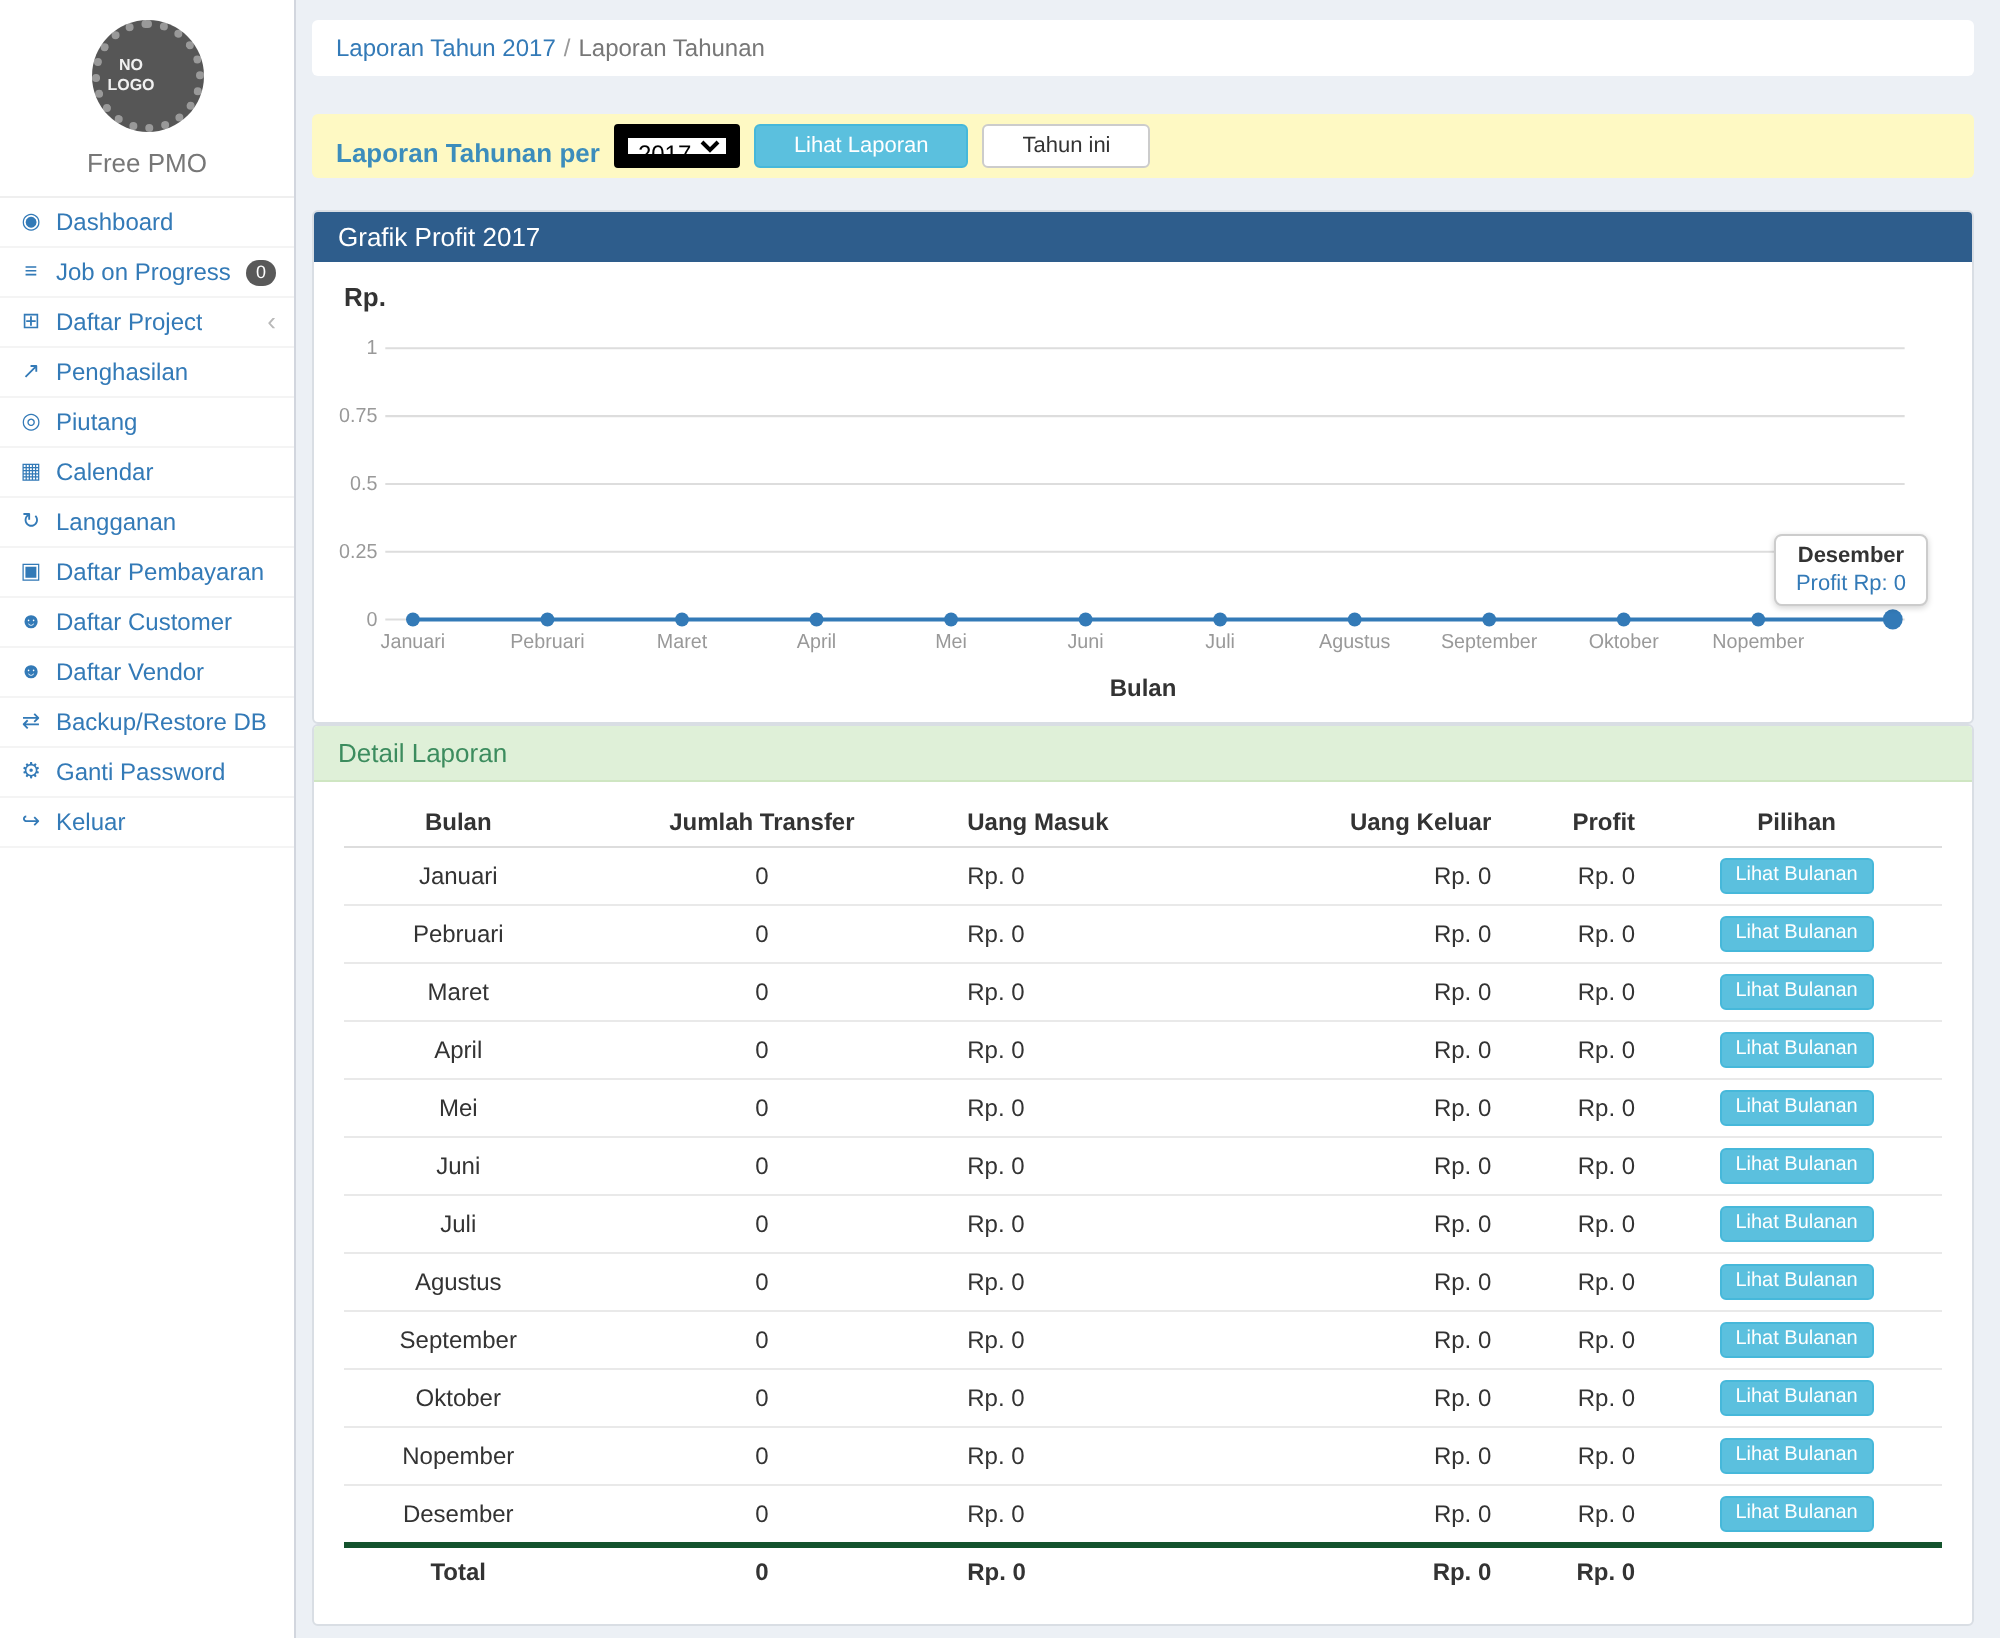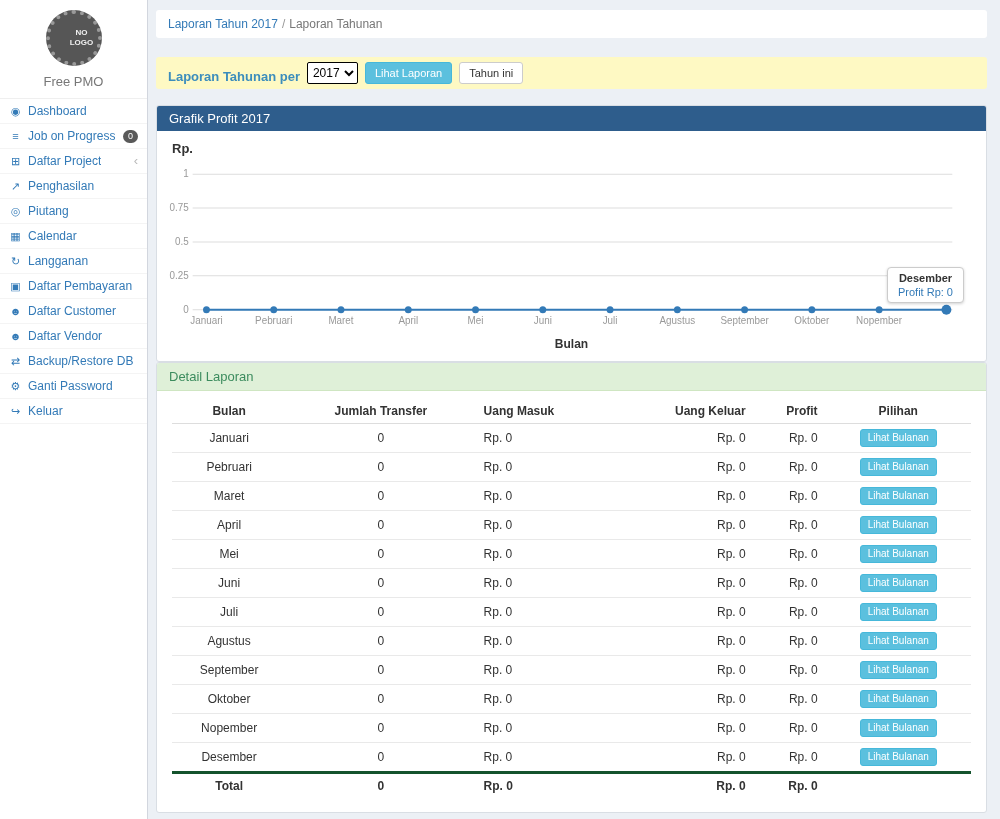--- a/index.html
+++ b/index.html
@@ -10,21 +10,21 @@
     display:flex;background:#ecf0f5;overflow:hidden;
   }
   a{text-decoration:none;cursor:pointer}
 
   
   .sidebar{width:148px;min-width:148px;background:#fff;border-right:1px solid #d2d6de;height:819px;display:flex;flex-direction:column}
   .brand-block{padding:8px 0 9px;text-align:center}
   .logo-circle{
     width:56px;height:56px;border-radius:50%;
     background:#565656;border:4px dotted #999;
-    margin:2px auto 8px;display:flex;align-items:center;justify-content:flex-end;
+    margin:2px auto 8px;display:flex;align-items:center;justify-content:flex-start;
     color:#f0f0f0;font-size:8px;font-weight:bold;text-align:center;line-height:1.25;
   }
   .logo-circle span{width:32px;display:inline-block}
   .brand-name{color:#777;font-size:13px}
   .menu{border-top:1px solid #efefef}
   .menu-item{
     display:flex;align-items:center;gap:6px;
     padding:4px 9px;border-bottom:1px solid #f4f4f4;
     color:#337ab7;font-size:12px;line-height:16px;
   }
@@ -36,22 +36,22 @@
   
   .main{flex:1;display:flex;flex-direction:column;height:602px}
   .content{padding:10px 13px 0 8px}
 
   .breadcrumb{background:#fff;border-radius:3px;padding:7px 12px;font-size:12px;color:#777;margin-bottom:19px}
   .breadcrumb a{color:#337ab7}
   .breadcrumb .sep{margin:0 4px;color:#999}
 
   .filter-panel{background:#fef9c3;border-radius:3px;padding:5px 12px;display:flex;align-items:flex-end;gap:7px;height:32px;margin-bottom:16px}
   .filter-label{color:#3c8dbc;font-weight:bold;font-size:13px}
-  select{height:22px;border:1px solid #000000;border-radius:2px;font-size:12px;background:#fff;padding:0 1px;font-family:"Liberation Sans",sans-serif}
-  .btn{font-size:11px;padding:3px 9px;border-radius:3px;border:1px solid transparent;cursor:pointer;font-family:"Liberation Sans",sans-serif;line-height:14px}
+  select{height:22px;border:7px solid #000000;border-radius:2px;font-size:12px;background:#fff;padding:0 1px;font-family:"Liberation Sans",sans-serif}
+  .btn{font-size:11px;padding:3px 19px;border-radius:3px;border:1px solid transparent;cursor:pointer;font-family:"Liberation Sans",sans-serif;line-height:14px}
   .btn-info{background:#5bc0de;border-color:#46b8da;color:#fff}
   .btn-default{background:#fff;border-color:#ccc;color:#333}
   .btn-xs{font-size:10px;padding:2px 7px;line-height:12px}
 
   .panel{background:#fff;border:1px solid #d9dee4;border-radius:3px;}
   .panel-heading-primary{background:#2e5d8c;color:#fff;padding:5px 12px;font-size:13px;border-radius:2px 2px 0 0}
   .panel-heading-success{background:#dff0d8;color:#3c8c5e;padding:6px 12px;font-size:13px;border-bottom:1px solid #cfe6c2;border-radius:2px 2px 0 0}
 
   
   .chart-body{padding:8px 10px 10px;position:relative}

